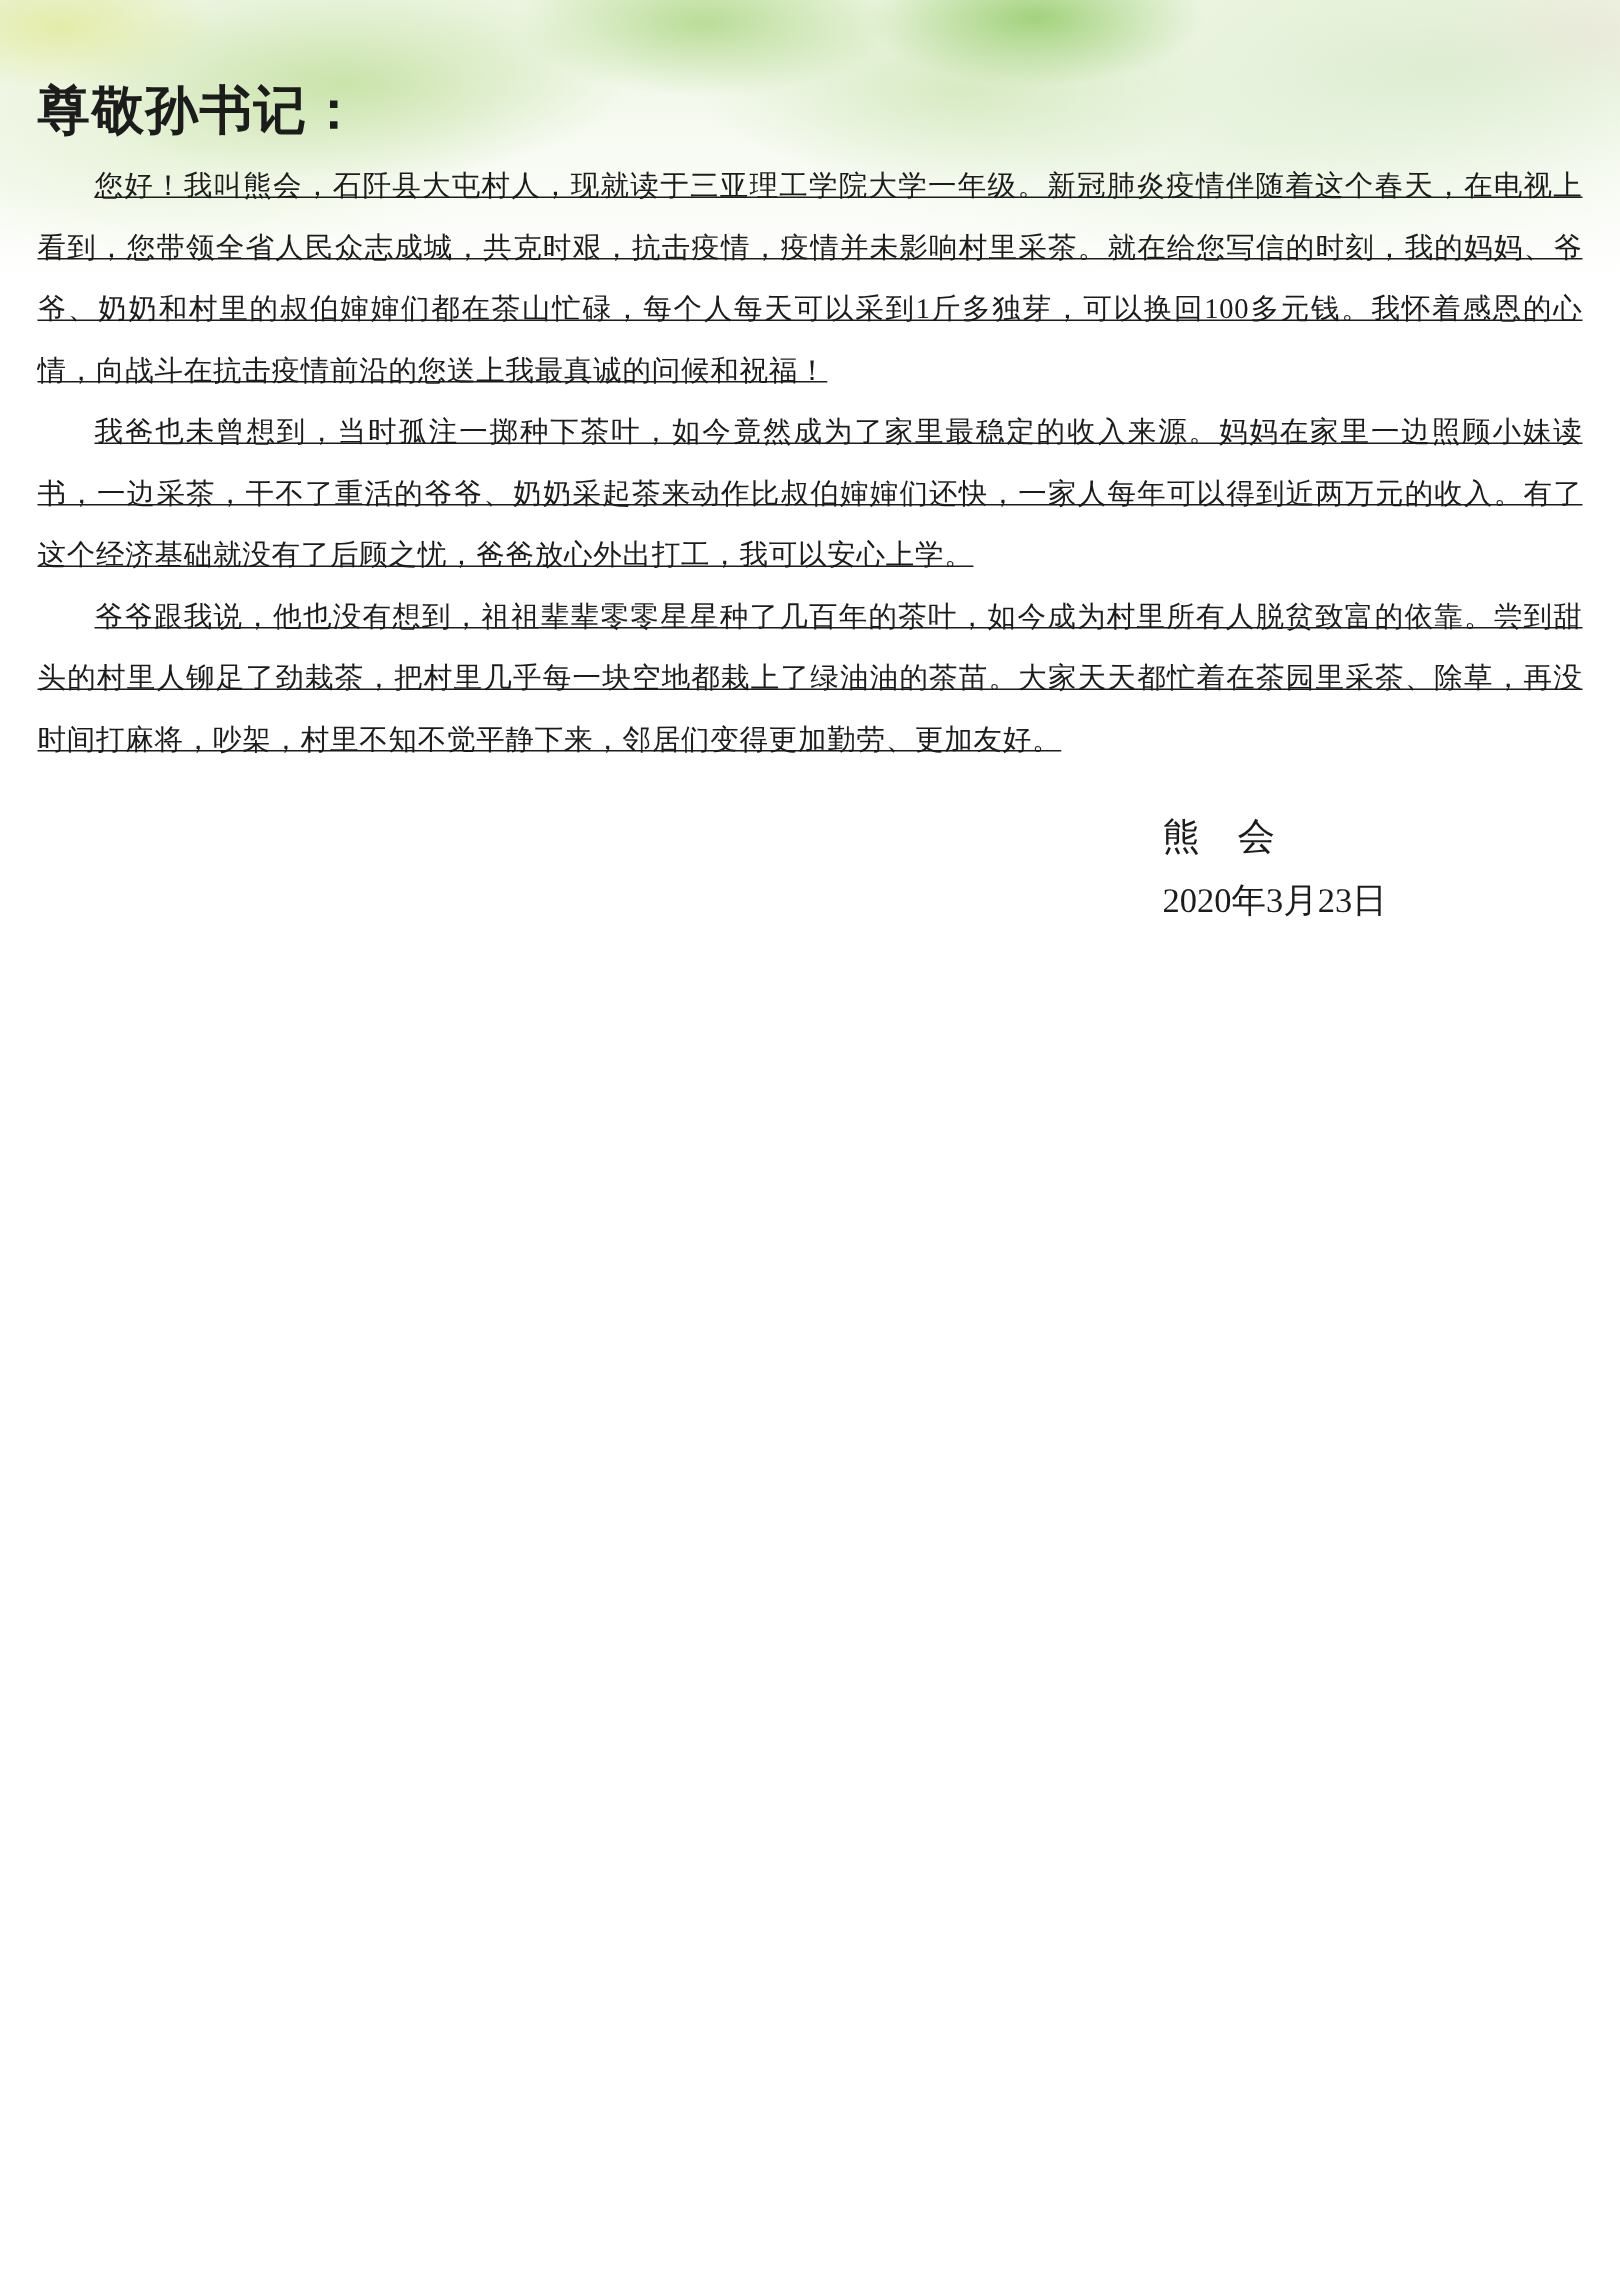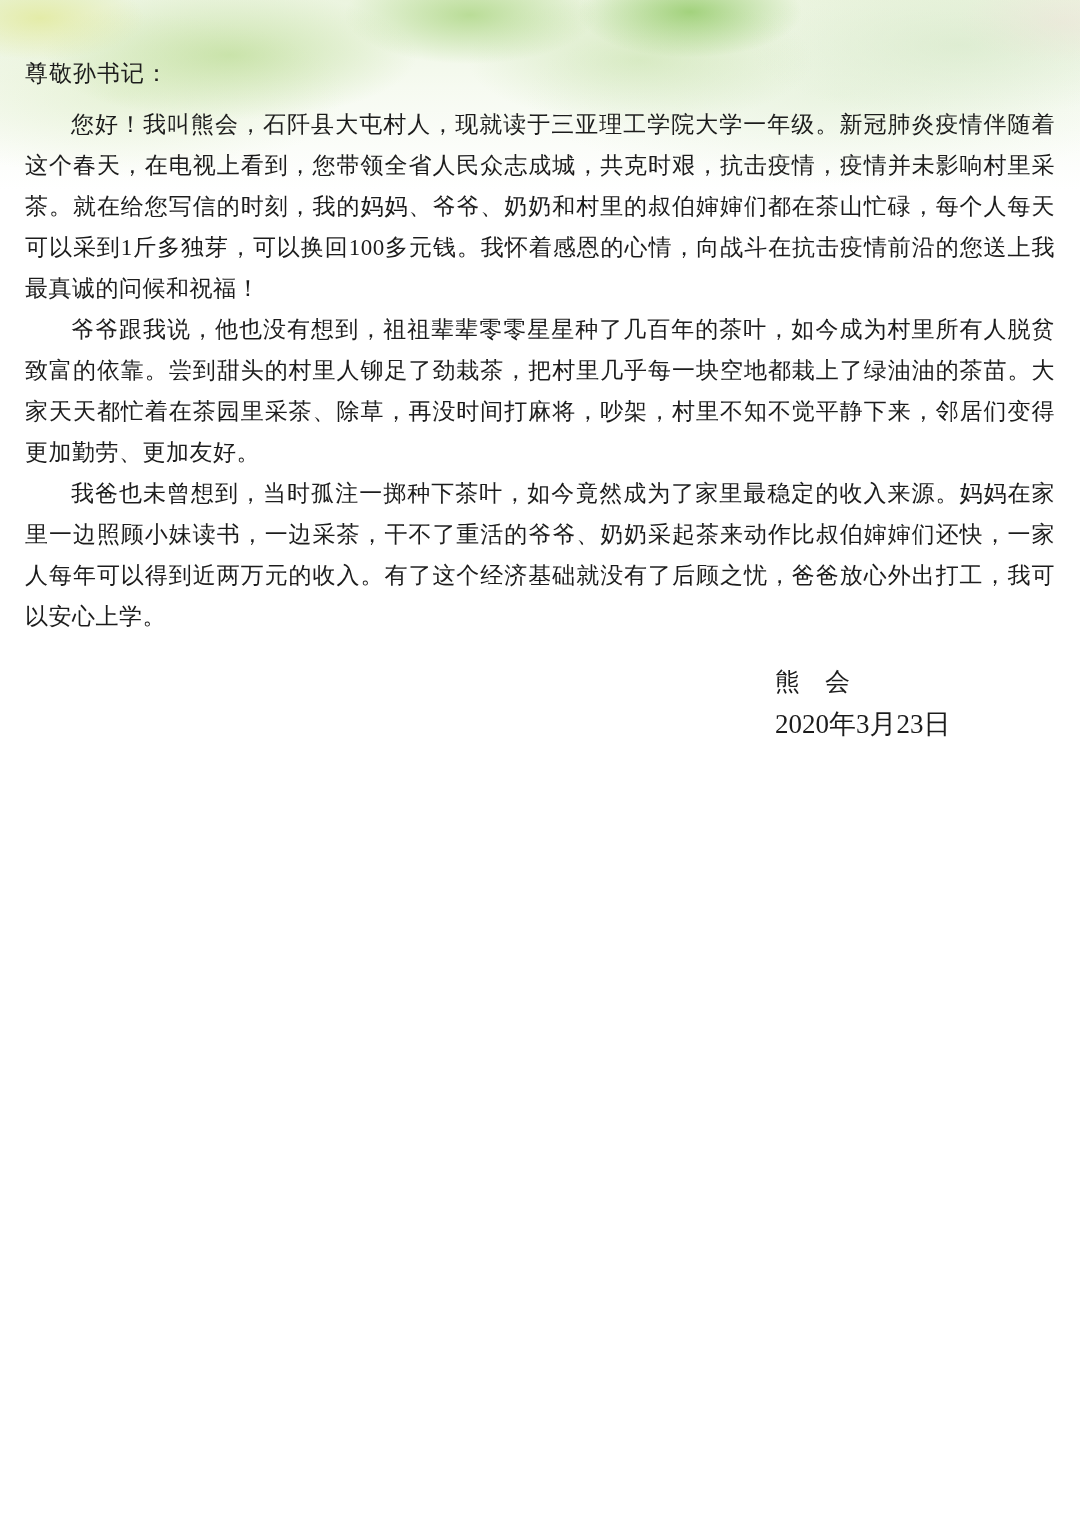--- a/index.html
+++ b/index.html
@@ -36,57 +36,58 @@
       radial-gradient(ellipse 420px 120px at 840px 95px, rgba(214,234,198,0.40), rgba(214,234,198,0) 75%),
       radial-gradient(ellipse 300px 110px at 120px 95px, rgba(208,230,176,0.40), rgba(208,230,176,0) 75%),
       linear-gradient(to bottom, rgba(216,234,192,0.50) 0%, rgba(228,240,212,0.32) 45%, rgba(255,255,255,0) 95%);
   }
   .content {
     position: relative;
     padding: 52px 25px 0 25px;
   }
   .salutation {
     margin: 0 0 8px 0;
-    font-size: 23px;
-    font-weight: normal;
+    font-size: 35px;
+    font-weight: bold;
     letter-spacing: 1px;
     line-height: 44px;
   }
   .para {
     margin: 0;
-    font-size: 23px;
+    font-size: 19px;
     letter-spacing: 0.5px;
     line-height: 41px;
     text-align: justify;
     text-indent: 2em;
+    text-decoration: underline;
   }
   .signature-block {
     width: 280px;
     margin: 24px 0 0 auto;
   }
   .signature-name {
     font-size: 25px;
     line-height: 42px;
   }
   .signature-date {
-    font-size: 27px;
+    font-size: 23px;
     line-height: 42px;
   }
 </style>
 </head>
 <body>
 
 <div class="page">
   <div class="watercolor-banner"></div>
 
   <div class="content">
     <h1 class="salutation">尊敬孙书记：</h1>
 
     <p class="para">您好！我叫熊会，石阡县大屯村人，现就读于三亚理工学院大学一年级。新冠肺炎疫情伴随着这个春天，在电视上看到，您带领全省人民众志成城，共克时艰，抗击疫情，疫情并未影响村里采茶。就在给您写信的时刻，我的妈妈、爷爷、奶奶和村里的叔伯婶婶们都在茶山忙碌，每个人每天可以采到1斤多独芽，可以换回100多元钱。我怀着感恩的心情，向战斗在抗击疫情前沿的您送上我最真诚的问候和祝福！</p>
+    <p class="para">我爸也未曾想到，当时孤注一掷种下茶叶，如今竟然成为了家里最稳定的收入来源。妈妈在家里一边照顾小妹读书，一边采茶，干不了重活的爷爷、奶奶采起茶来动作比叔伯婶婶们还快，一家人每年可以得到近两万元的收入。有了这个经济基础就没有了后顾之忧，爸爸放心外出打工，我可以安心上学。</p>
     <p class="para">爷爷跟我说，他也没有想到，祖祖辈辈零零星星种了几百年的茶叶，如今成为村里所有人脱贫致富的依靠。尝到甜头的村里人铆足了劲栽茶，把村里几乎每一块空地都栽上了绿油油的茶苗。大家天天都忙着在茶园里采茶、除草，再没时间打麻将，吵架，村里不知不觉平静下来，邻居们变得更加勤劳、更加友好。</p>
-    <p class="para">我爸也未曾想到，当时孤注一掷种下茶叶，如今竟然成为了家里最稳定的收入来源。妈妈在家里一边照顾小妹读书，一边采茶，干不了重活的爷爷、奶奶采起茶来动作比叔伯婶婶们还快，一家人每年可以得到近两万元的收入。有了这个经济基础就没有了后顾之忧，爸爸放心外出打工，我可以安心上学。</p>
 
     <div class="signature-block">
       <div class="signature-name">熊　会</div>
       <div class="signature-date">2020年3月23日</div>
     </div>
   </div>
 </div>
 
 </body></html>

